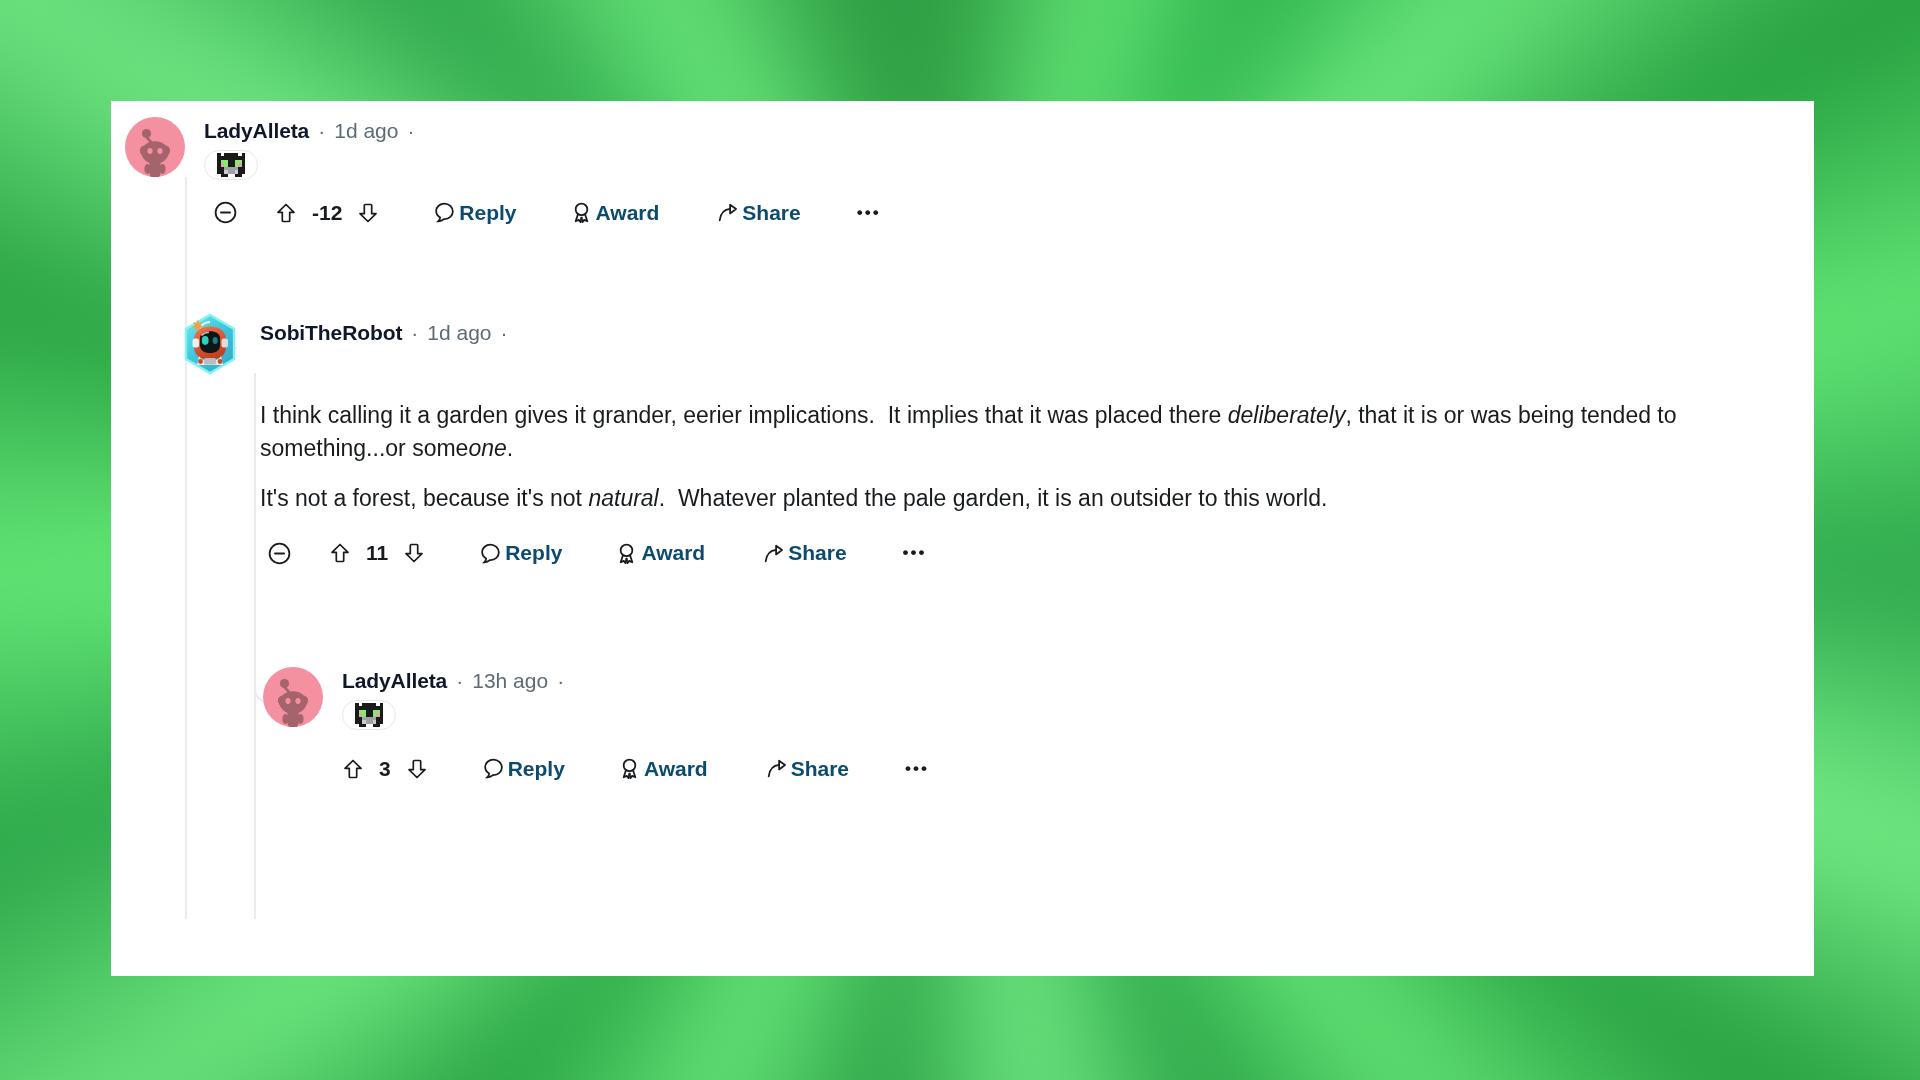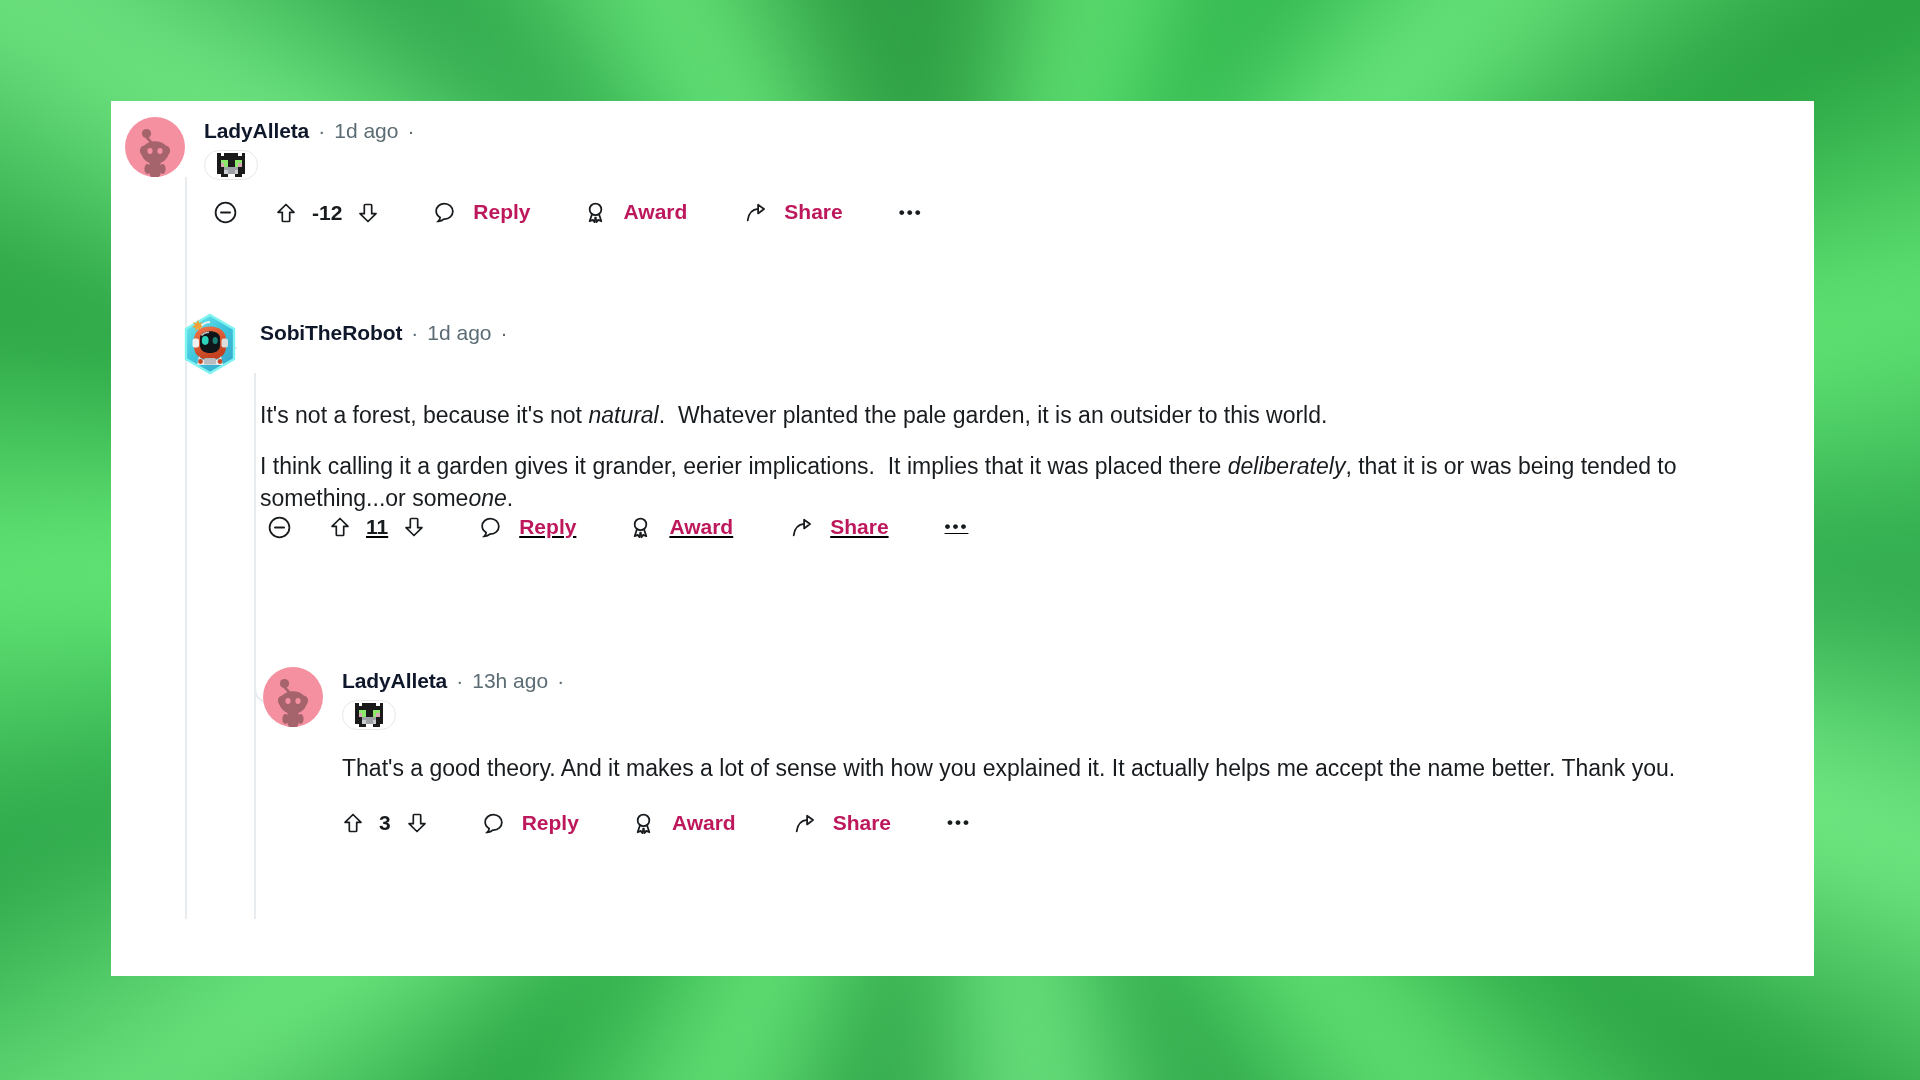--- a/index.html
+++ b/index.html
@@ -127,23 +127,23 @@
   .body-text p + p { margin-top: 18px; }
   .body-text em { font-style: italic; }
 
   
   .actions {
     display: flex;
     align-items: center;
   }
   .act {
     display: inline-flex;
-    align-items: flex-start;
-    gap: 16px;
-    color: #be185d;
+    align-items: center;
+    gap: 2px;
+    color: #0c4a6e;
     cursor: pointer;
     font-weight: 700;
     white-space: nowrap;
   }
   .act svg { display: block; }
   .vote-group {
     display: inline-flex;
     align-items: center;
     gap: 10px;
   }
@@ -376,25 +376,25 @@
         <div class="meta-row" style="font-size:21px;">
           <span class="author">SobiTheRobot</span>
           <span class="sep">·</span>
           <span class="time">1d ago</span>
           <span class="sep">·</span>
         </div>
       </div>
     </div>
 
     <div class="body-text" style="margin-left:81px; margin-top:24px; font-size:23px;">
+      <p>I think calling it a garden gives it grander, eerier implications.&nbsp; It implies that it was placed there <em>deliberately</em>, that it is or was being tended to something...or some<em>one</em>.</p>
       <p>It's not a forest, because it's not <em>natural</em>.&nbsp; Whatever planted the pale garden, it is an outsider to this world.</p>
-      <p>I think calling it a garden gives it grander, eerier implications.&nbsp; It implies that it was placed there <em>deliberately</em>, that it is or was being tended to something...or some<em>one</em>.</p>
-    </div>
-
-    <div class="actions" style="margin-left:74px; font-size:21px; gap:0;text-decoration:underline;">
+    </div>
+
+    <div class="actions" style="margin-left:74px; margin-top:26px; font-size:21px; gap:0;">
       <div class="act" style="padding:0 14px;">
         <svg width="25" height="25" viewBox="0 0 24 24" fill="none" stroke="#181c1f" stroke-width="1.7">
           <circle cx="12" cy="12" r="9.5"></circle>
             <line x1="7.6" y1="12" x2="16.4" y2="12" stroke-linecap="round"></line>
         </svg>
       </div>
       <div class="vote-group" style="margin-left:18px;">
         <span class="act" style="padding:0 4px;">
           <svg width="24" height="24" viewBox="0 0 24 24" fill="none" stroke="#181c1f" stroke-width="1.7" stroke-linejoin="round" stroke-linecap="round">
             <path d="M12 3.5 L20 11.3 h-4.3 v8.2 a1 1 0 0 1 -1 1 h-5.4 a1 1 0 0 1 -1 -1 v-8.2 H4 Z"></path>
@@ -521,23 +521,20 @@
               <i></i>
               <i></i>
               <i style="background:#1a1a1a"></i>
               <i style="background:#1a1a1a"></i>
               <i></i>
           </div>
         </div>
       </div>
     </div>
 
-    <div class="body-text" style="margin-left:79px; margin-top:22px; font-size:23px;">
-      <p>That's a good theory. And it makes a lot of sense with how you explained it. It actually helps me accept the name better. Thank you.</p>
-    </div>
 
     <div class="actions" style="margin-left:74px; margin-top:26px; font-size:21px; gap:0;">
       <div class="vote-group">
         <span class="act" style="padding:0 4px;">
           <svg width="24" height="24" viewBox="0 0 24 24" fill="none" stroke="#181c1f" stroke-width="1.7" stroke-linejoin="round" stroke-linecap="round">
             <path d="M12 3.5 L20 11.3 h-4.3 v8.2 a1 1 0 0 1 -1 1 h-5.4 a1 1 0 0 1 -1 -1 v-8.2 H4 Z"></path>
           </svg>
         </span>
         <span class="score">3</span>
         <span class="act" style="padding:0 4px;">

